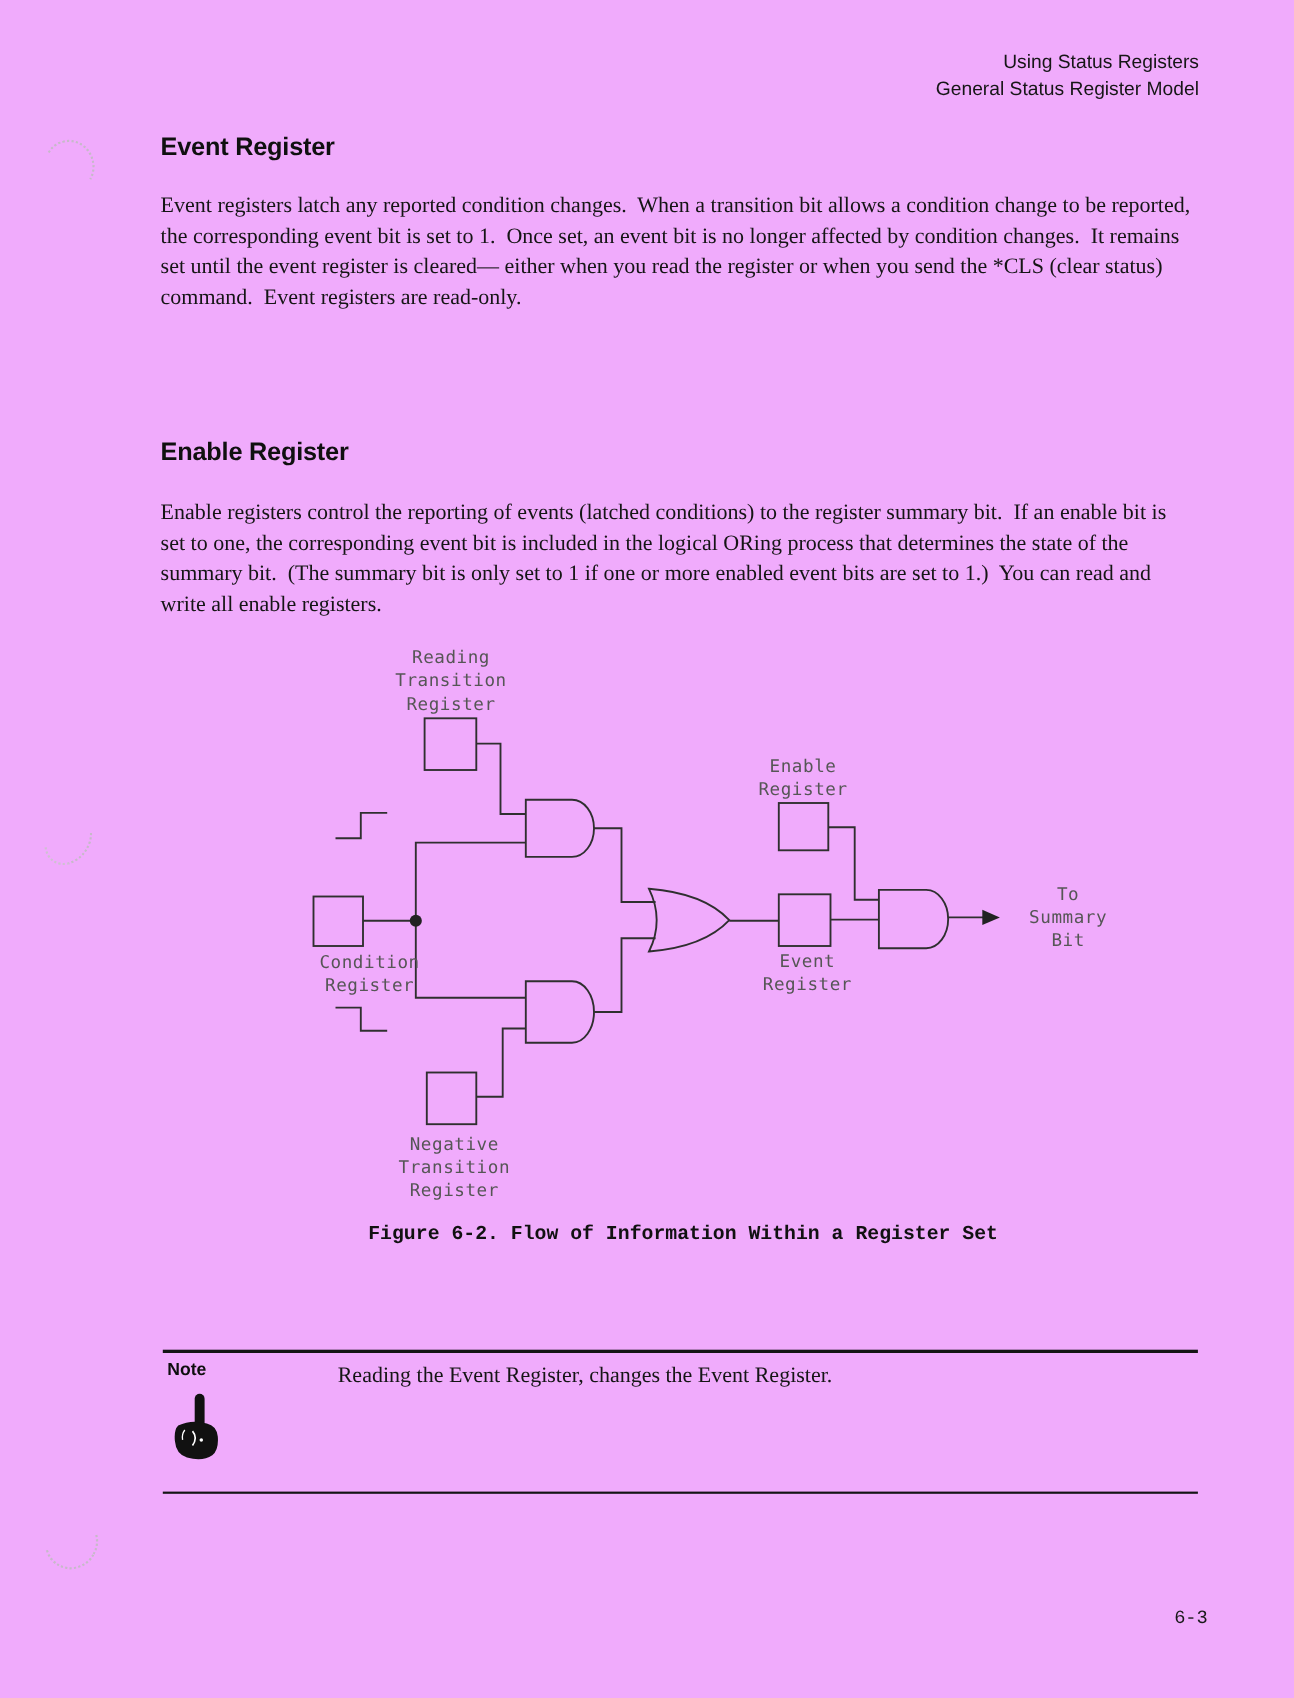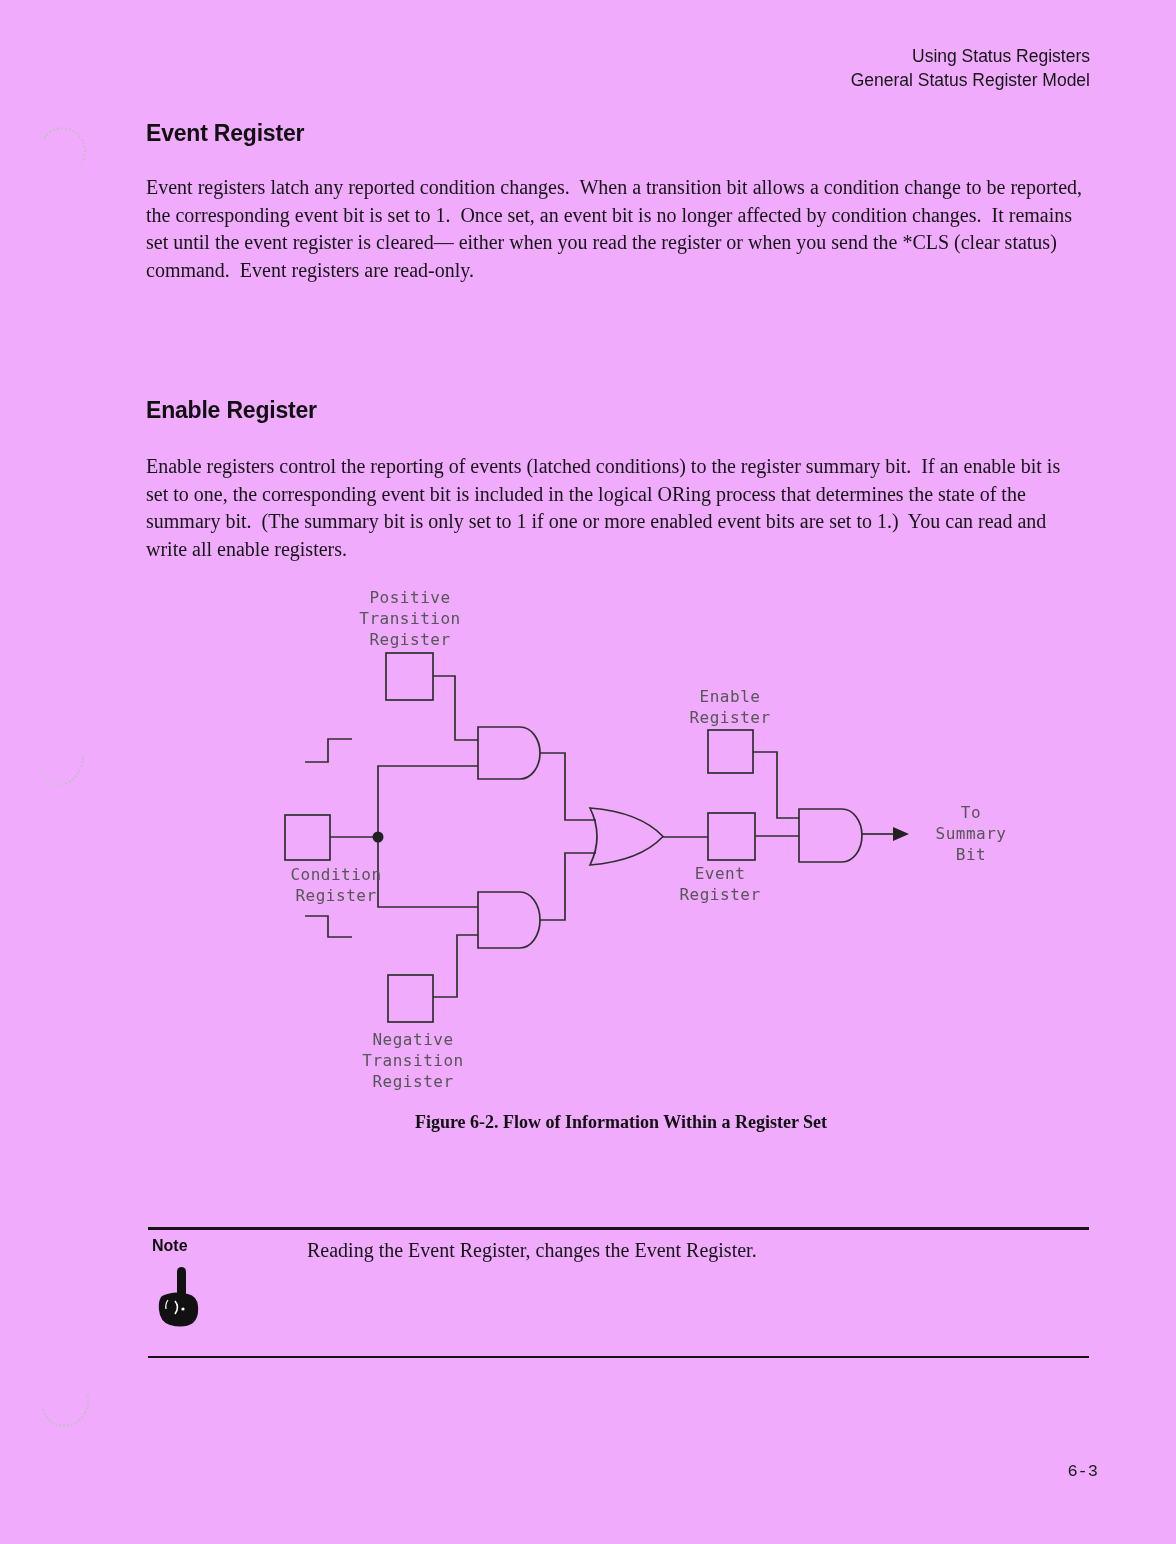--- a/index.html
+++ b/index.html
@@ -43,21 +43,21 @@
     position:absolute;
     font-family:"DejaVu Sans Mono", monospace;
     font-size:16px; line-height:21px;
     letter-spacing:0.5px;
     color:#565656;
     text-align:center;
   }
   .caption{
     left:146px; top:1112px; width:950px;
     text-align:center;
-    font-family:Liberation Serif, serif;
+    font-family:Liberation Mono, monospace;
     font-weight:bold;
     font-size:18px;
     color:#111;
   }
   
   .rule{ left:148px; width:941px; background:#151515; }
   .note-label{
     left:152px; top:1237px;
     font-family:"Liberation Sans", sans-serif;
     font-weight:bold; font-size:16px;
@@ -128,33 +128,33 @@
       <polyline points="540,920 565,920 565,853 596,853"></polyline>
       <polyline points="663,837 708,837"></polyline>
       <polyline points="755,836 799,836"></polyline>
       <polyline points="753,752 777,752 777,818 799,818"></polyline>
       <line x1="862" y1="834" x2="894" y2="834"></line>
       <polygon points="893,827 909,834 893,841" fill="#222" stroke="none"></polygon>
       <circle cx="378" cy="837" r="5.5" fill="#222" stroke="none"></circle>
     </svg>
 
     <div class="fig-label" style="left:90px;top:7px;width:140px;">
-      <div>Positive</div>
+      <div>Reading</div>
       <div>Transition</div>
       <div>Register</div>
     </div>
     <div class="fig-label" style="left:410px;top:106px;width:140px;">
       <div>Enable</div>
       <div>Register</div>
     </div>
     <div class="fig-label" style="left:8px;top:284px;width:100px;margin-left:28px;">
       <div>Condition</div>
       <div>Register</div>
     </div>
-    <div class="fig-label" style="left:400px;top:283px;width:140px;">
+    <div class="fig-label" style="left:414px;top:283px;width:140px;">
       <div>Event</div>
       <div>Register</div>
     </div>
     <div class="fig-label" style="left:93px;top:449px;width:140px;">
       <div>Negative</div>
       <div>Transition</div>
       <div>Register</div>
     </div>
     <div class="fig-label" style="left:651px;top:222px;width:140px;">
       <div>To</div>

